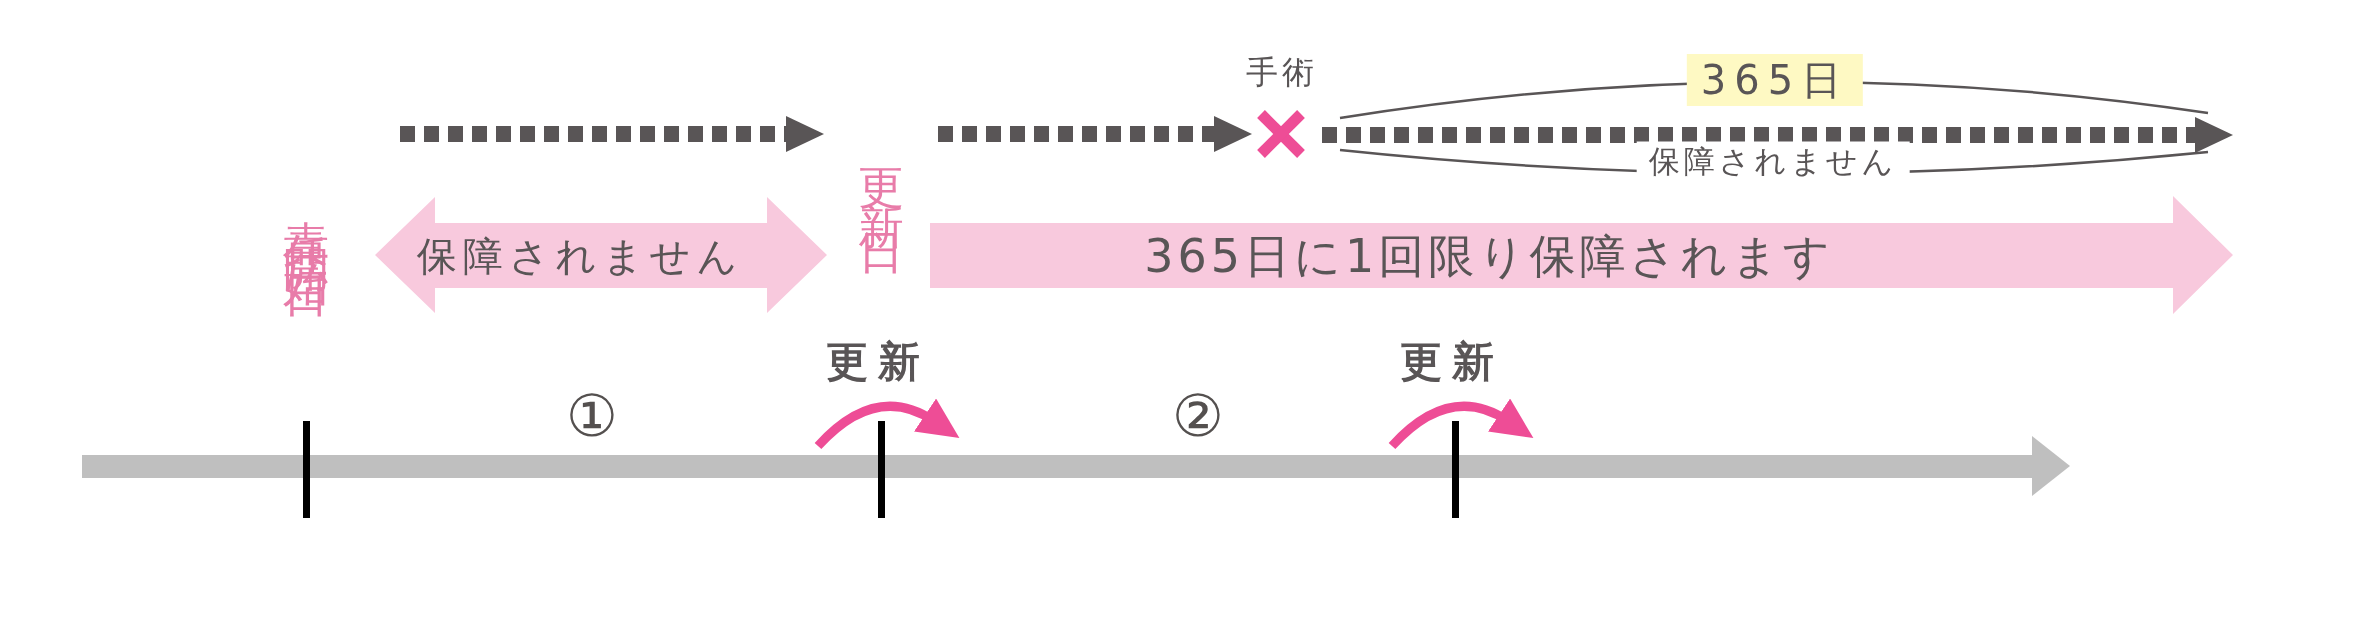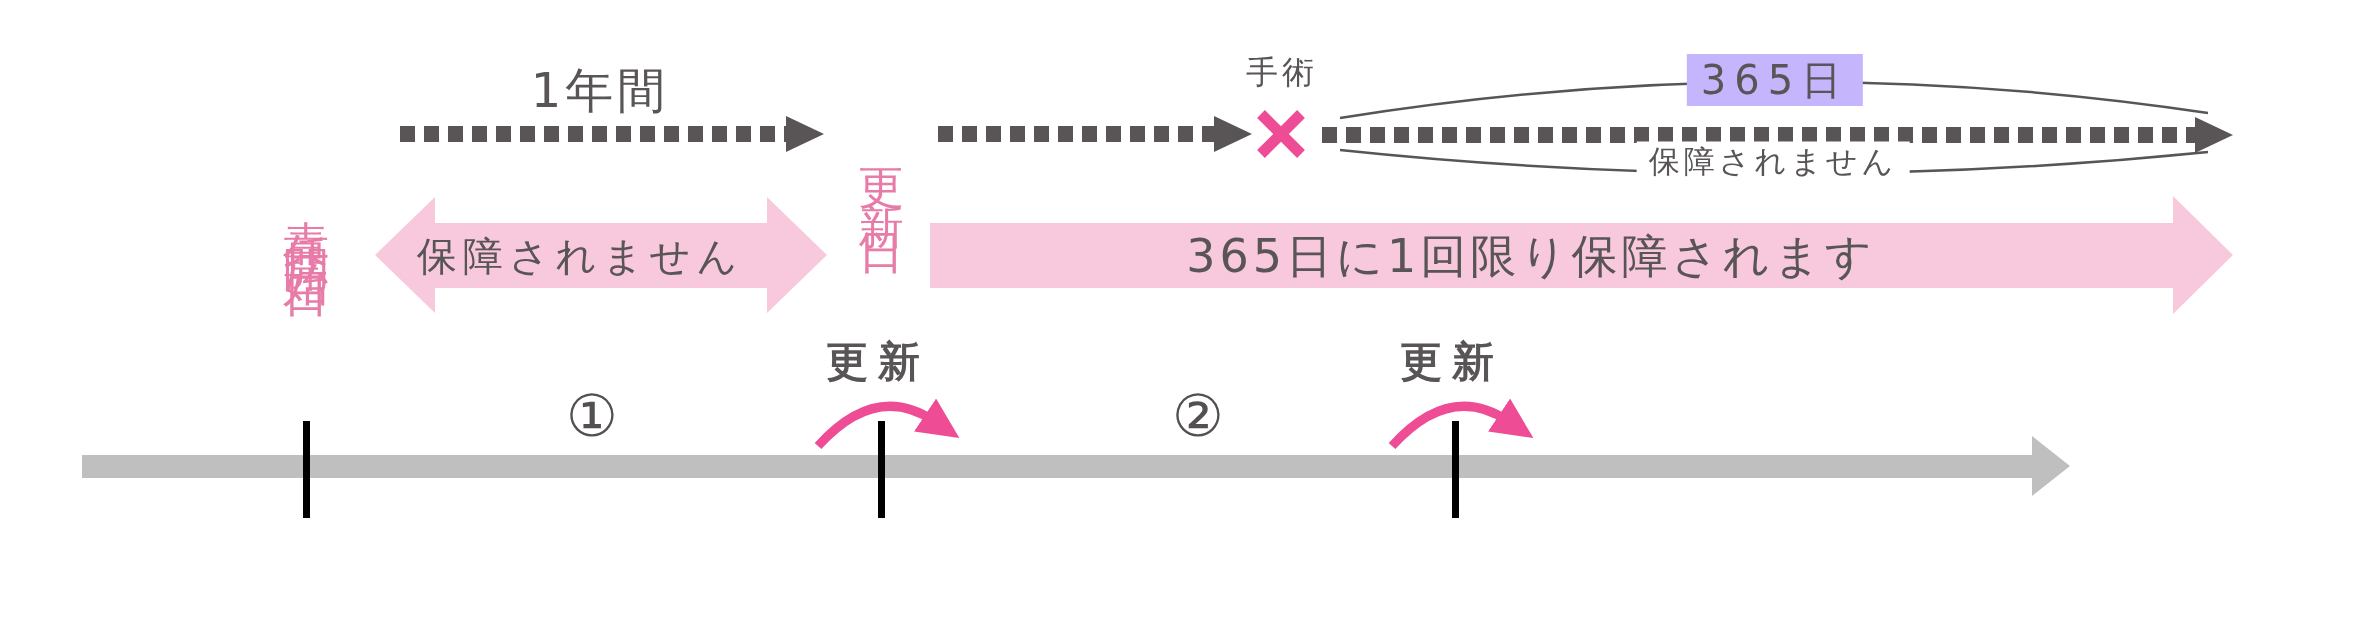--- a/index.html
+++ b/index.html
@@ -13,21 +13,21 @@
     white-space:nowrap;color:#595556;line-height:1;
   }
   .pinktxt{color:#e87ca9;font-weight:500;}
   .vtext{
     writing-mode:vertical-rl;text-orientation:upright;
     font-size:46px;letter-spacing:14px;line-height:1;
   }
   .vtext2{letter-spacing:32px;}
   .one-year{font-size:48px;letter-spacing:4px;}
   .surgery{font-size:32px;letter-spacing:4px;}
-  .lens-top{font-size:40px;letter-spacing:8px;background:#c4b5fd;padding:6px 14px;}
+  .lens-top{font-size:40px;letter-spacing:8px;background:#fef9c3;padding:6px 14px;}
   .lens-bottom{font-size:31px;letter-spacing:4px;background:#fff;padding:4px 12px;}
   .band-text-left{font-size:40px;letter-spacing:6px;font-weight:500;}
   .band-text-right{font-size:46px;letter-spacing:4px;font-weight:500;}
   .renewal{font-size:42px;letter-spacing:10px;font-weight:700;}
   .circled{font-size:58px;color:#54504f;letter-spacing:0;}
 </style>
 </head>
 <body>
 
 <div id="stage">
@@ -74,33 +74,32 @@
     <rect x="303" y="421" width="7" height="97" fill="#000000"></rect>
     <rect x="878" y="421" width="7" height="97" fill="#000000"></rect>
     <rect x="1452" y="421" width="7" height="97" fill="#000000"></rect>
 
     <path d="M818,446 Q876,382 934,421" stroke="#ee4d96" stroke-width="9" fill="none" marker-end="url(#pinkHead)"></path>
     <path d="M1392,446 Q1450,382 1508,421" stroke="#ee4d96" stroke-width="9" fill="none" marker-end="url(#pinkHead)"></path>
   </svg>
 
   <div class="lbl vtext pinktxt" style="left:307px;top:219px;">責任開始日</div>
 
-  <div class="lbl one-year" style="left:600px;top:90px;">1年間</div>
 
   <div class="lbl vtext vtext2 pinktxt" style="left:882px;top:181px;">更新日</div>
 
   <div class="lbl surgery" style="left:1282px;top:72px;">手術</div>
 
   <div class="lbl lens-top" style="left:1775px;top:80px;">365日</div>
 
   <div class="lbl lens-bottom" style="left:1773px;top:161px;">保障されません</div>
 
   <div class="lbl band-text-left" style="left:580px;top:256px;">保障されません</div>
 
-  <div class="lbl band-text-right" style="left:1531px;top:256px;">365日に1回限り保障されます</div>
+  <div class="lbl band-text-right" style="left:1489px;top:256px;">365日に1回限り保障されます</div>
 
   <div class="lbl renewal" style="left:878px;top:362px;">更新</div>
 
   <div class="lbl renewal" style="left:1452px;top:362px;">更新</div>
 
   <div class="lbl circled" style="left:592px;top:416px;">①</div>
 
   <div class="lbl circled" style="left:1198px;top:416px;">②</div>
 
 </div>

